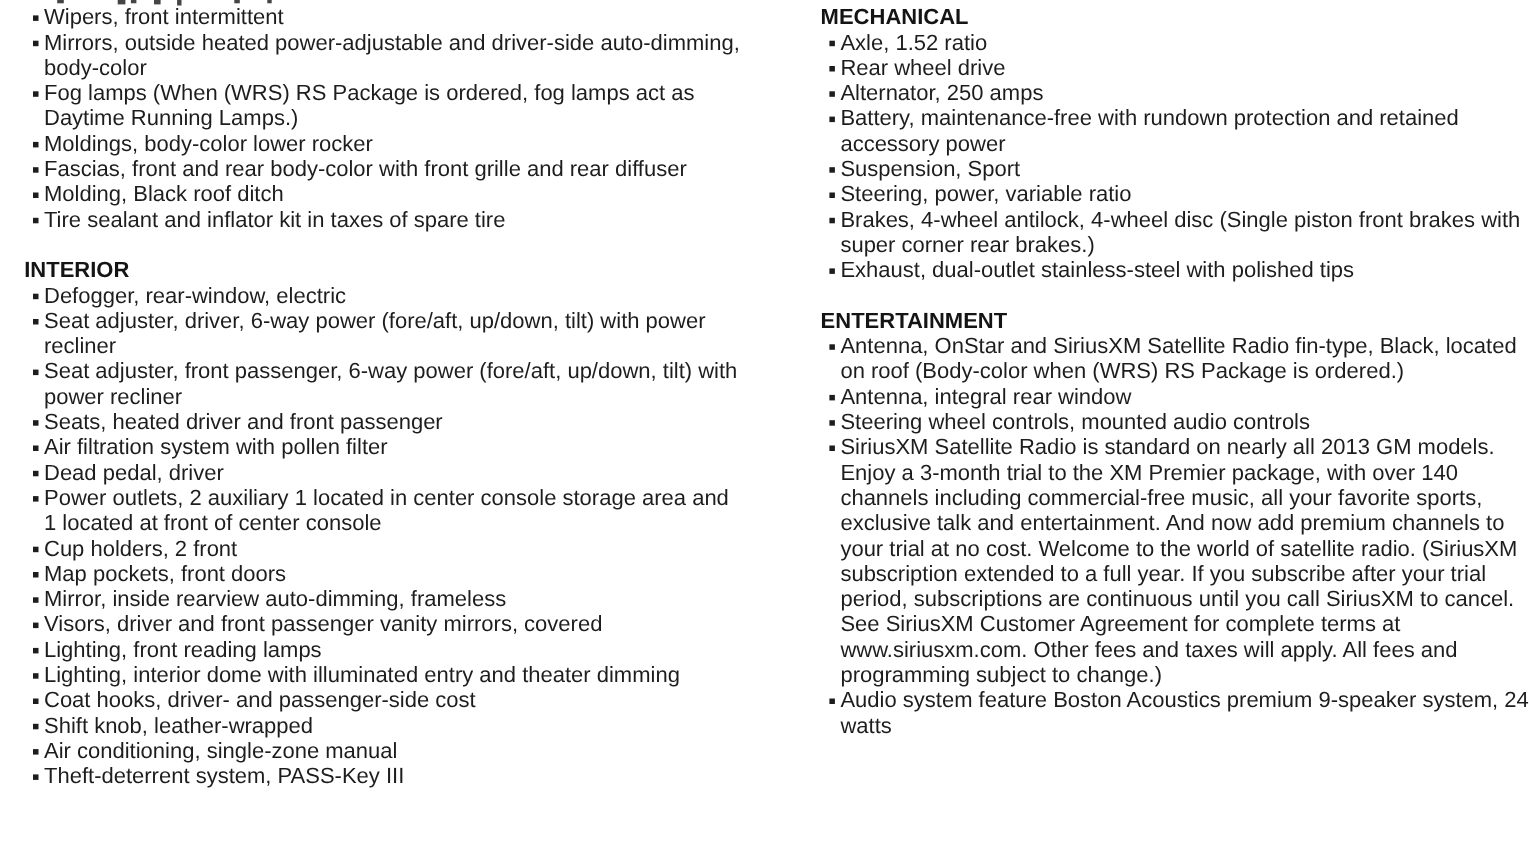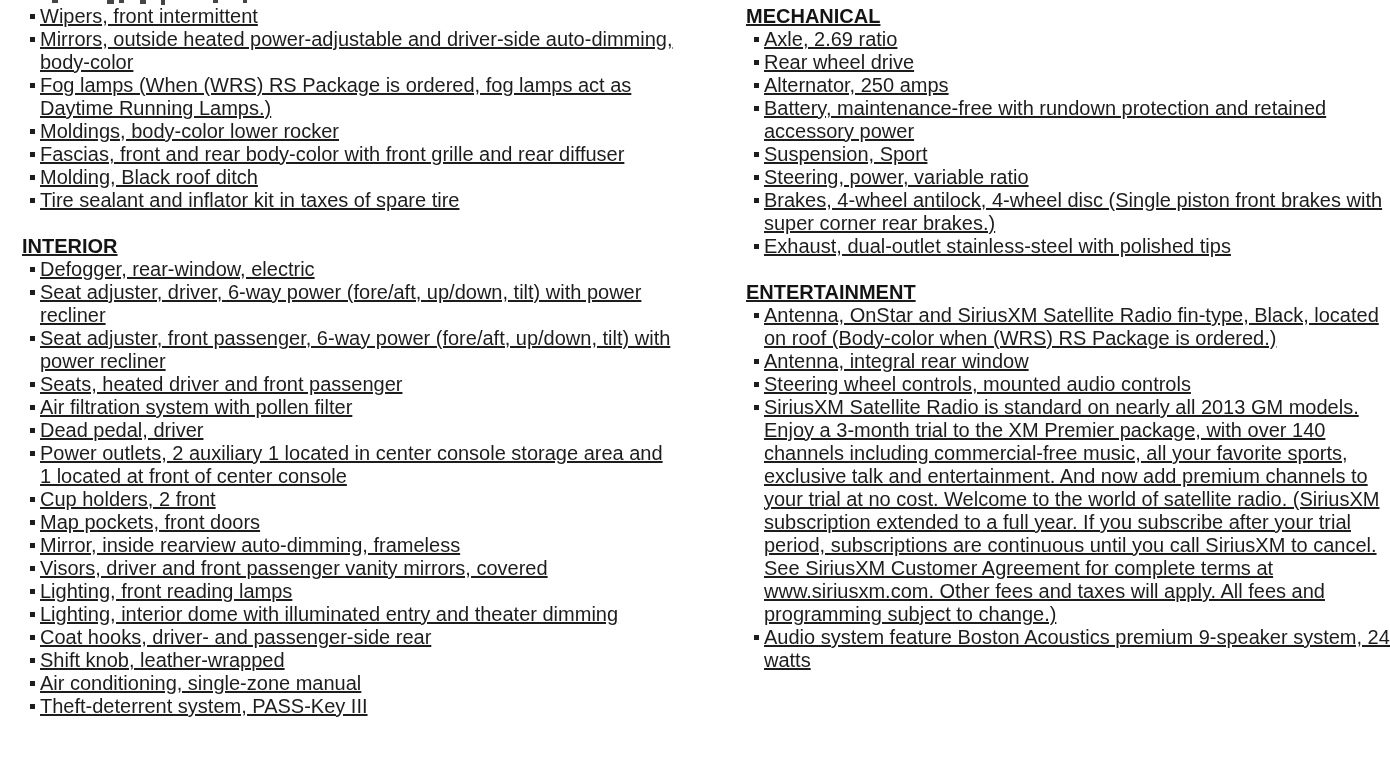--- a/index.html
+++ b/index.html
@@ -13,21 +13,20 @@
     height: 778px;
     overflow: hidden;
     font-family: "Liberation Sans", "DejaVu Sans", sans-serif;
     font-size: 20px;
     line-height: 23px;
     color: #1d1d1d;
   }
   .column {
     position: absolute;
     top: 5px;
-    text-decoration: underline;
   }
   #col-left  { left: 22px;  width: 666px; }
   #col-right { left: 746px; width: 678px; }
 
   .section + .section { margin-top: 23px; }
 
   .section-heading {
     font-weight: bold;
     color: #141414;
     white-space: pre;
@@ -99,30 +98,30 @@
       <div class="item"><span class="bullet"></span><span>Air filtration system with pollen filter</span></div>
       <div class="item"><span class="bullet"></span><span>Dead pedal, driver</span></div>
       <div class="item"><span class="bullet"></span><span>Power outlets, 2 auxiliary 1 located in center console storage area and
 1 located at front of center console</span></div>
       <div class="item"><span class="bullet"></span><span>Cup holders, 2 front</span></div>
       <div class="item"><span class="bullet"></span><span>Map pockets, front doors</span></div>
       <div class="item"><span class="bullet"></span><span>Mirror, inside rearview auto-dimming, frameless</span></div>
       <div class="item"><span class="bullet"></span><span>Visors, driver and front passenger vanity mirrors, covered</span></div>
       <div class="item"><span class="bullet"></span><span>Lighting, front reading lamps</span></div>
       <div class="item"><span class="bullet"></span><span>Lighting, interior dome with illuminated entry and theater dimming</span></div>
-      <div class="item"><span class="bullet"></span><span>Coat hooks, driver- and passenger-side rear</span></div>
+      <div class="item"><span class="bullet"></span><span>Coat hooks, driver- and passenger-side cost</span></div>
       <div class="item"><span class="bullet"></span><span>Shift knob, leather-wrapped</span></div>
       <div class="item"><span class="bullet"></span><span>Air conditioning, single-zone manual</span></div>
       <div class="item"><span class="bullet"></span><span>Theft-deterrent system, PASS-Key III</span></div>
     </div>
   </div>
 <div id="col-right" class="column">
     <div class="section">
       <div class="section-heading">MECHANICAL</div>
-      <div class="item"><span class="bullet"></span><span>Axle, 2.69 ratio</span></div>
+      <div class="item"><span class="bullet"></span><span>Axle, 1.52 ratio</span></div>
       <div class="item"><span class="bullet"></span><span>Rear wheel drive</span></div>
       <div class="item"><span class="bullet"></span><span>Alternator, 250 amps</span></div>
       <div class="item"><span class="bullet"></span><span>Battery, maintenance-free with rundown protection and retained
 accessory power</span></div>
       <div class="item"><span class="bullet"></span><span>Suspension, Sport</span></div>
       <div class="item"><span class="bullet"></span><span>Steering, power, variable ratio</span></div>
       <div class="item"><span class="bullet"></span><span>Brakes, 4-wheel antilock, 4-wheel disc (Single piston front brakes with
 super corner rear brakes.)</span></div>
       <div class="item"><span class="bullet"></span><span>Exhaust, dual-outlet stainless-steel with polished tips</span></div>
     </div>

